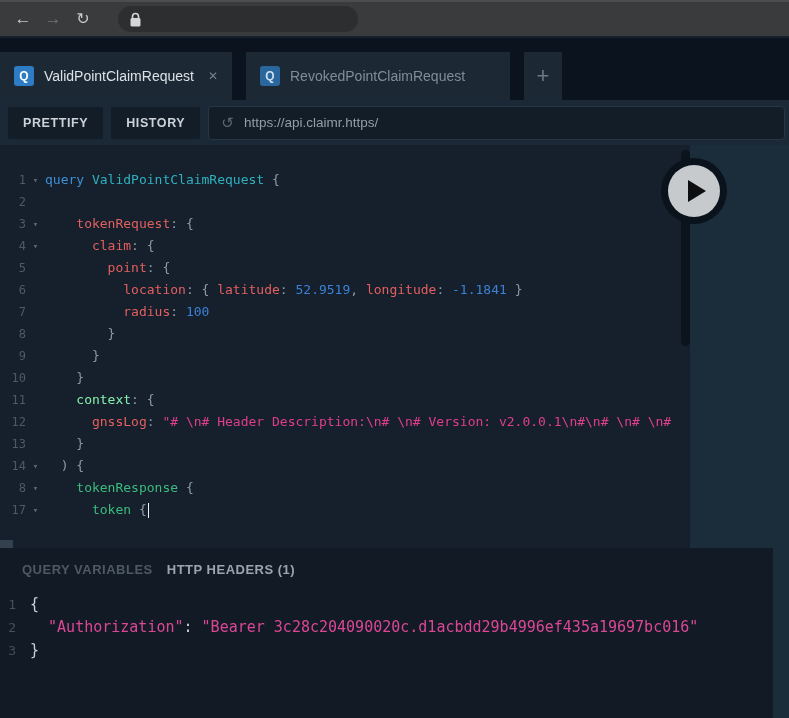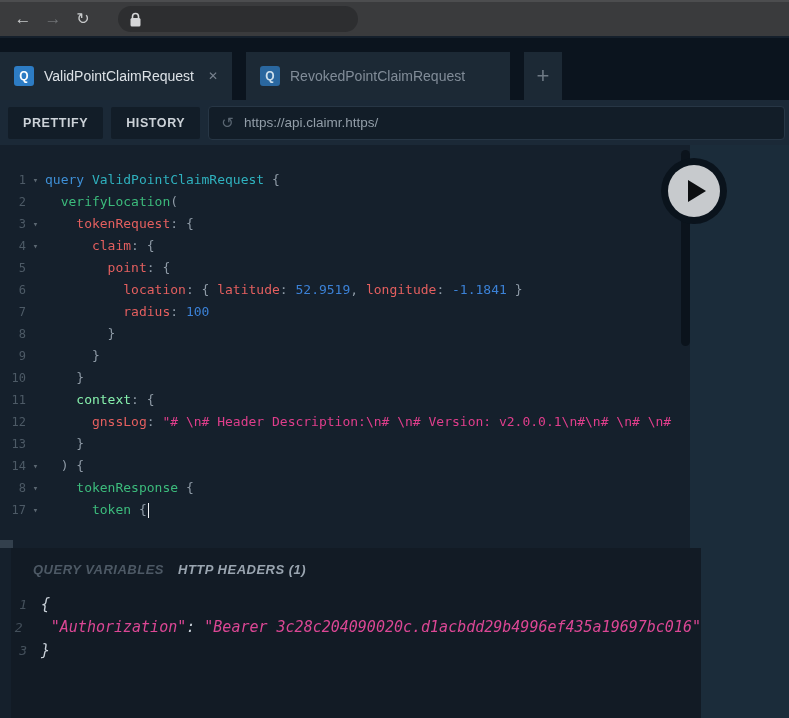--- a/index.html
+++ b/index.html
@@ -49,21 +49,21 @@
   .cursor { display:inline-block; width:1.5px; height:15px; background:#f2f4f6; vertical-align:middle; margin-left:1px; }
 
   .vscroll { position:absolute; left:681px; top:150px; width:9px; height:196px; border-radius:5px; background:#0b131c; }
   .hscroll-nub { position:absolute; left:0; top:540px; width:13px; height:8px; background:#33404d; }
 
   .play-btn { position:absolute; left:661px; top:158px; width:66px; height:66px; border-radius:50%; background:#0a131c; display:flex; align-items:center; justify-content:center; }
   .play-inner { width:52px; height:52px; border-radius:50%; background:#c7cacd; display:flex; align-items:center; justify-content:center; }
   .play-tri { width:0; height:0; border-top:11px solid transparent; border-bottom:11px solid transparent; border-left:18px solid #0c0e10; margin-left:5px; }
 
   
-  .bottom { position:absolute; left:11px; top:548px; width:690px; height:170px; background:#121b25; overflow:hidden;font-style:italic; }
+  .bottom { position:absolute; left:0; top:548px; width:773px; height:170px; background:#121b25; overflow:hidden; }
   .bottom-tabs { display:flex; padding:14px 0 0 22px; }
   .btab { font-size:13px; font-weight:bold; letter-spacing:0.5px; color:#4d5965; margin-right:14px; }
   .btab.active { color:#9aa5b0; }
   .headers-code { padding-top:16px; }
   .headers-code .cm-line { line-height:23px; font-size:15px; }
   .headers-code .ln { width:16px; font-size:13px; color:#44505b; }
   .headers-code .fold { width:14px; }
 </style>
 </head>
 <body>
@@ -112,21 +112,20 @@
   <div class="editor">
     <div>
         <div class="cm-line">
           <span class="ln">1</span>
           <span class="fold">▾</span>
           <span class="src"><span style="color: rgb(62, 143, 214);">query</span><span style="color: rgb(47, 177, 190);"> ValidPointClaimRequest</span><span style="color: rgb(142, 154, 166);"> {</span></span>
         </div>
         <div class="cm-line">
           <span class="ln">2</span>
           <span class="fold"></span>
-          <span class="src"><span style="color: rgb(60, 187, 124);">  verifyLocation</span><span style="color: rgb(142, 154, 166);">(</span></span>
         </div>
         <div class="cm-line">
           <span class="ln">3</span>
           <span class="fold">▾</span>
           <span class="src"><span style="color: rgb(228, 95, 95);">    tokenRequest</span><span style="color: rgb(142, 154, 166);">: {</span></span>
         </div>
         <div class="cm-line">
           <span class="ln">4</span>
           <span class="fold">▾</span>
           <span class="src"><span style="color: rgb(228, 95, 95);">      claim</span><span style="color: rgb(142, 154, 166);">: {</span></span>

